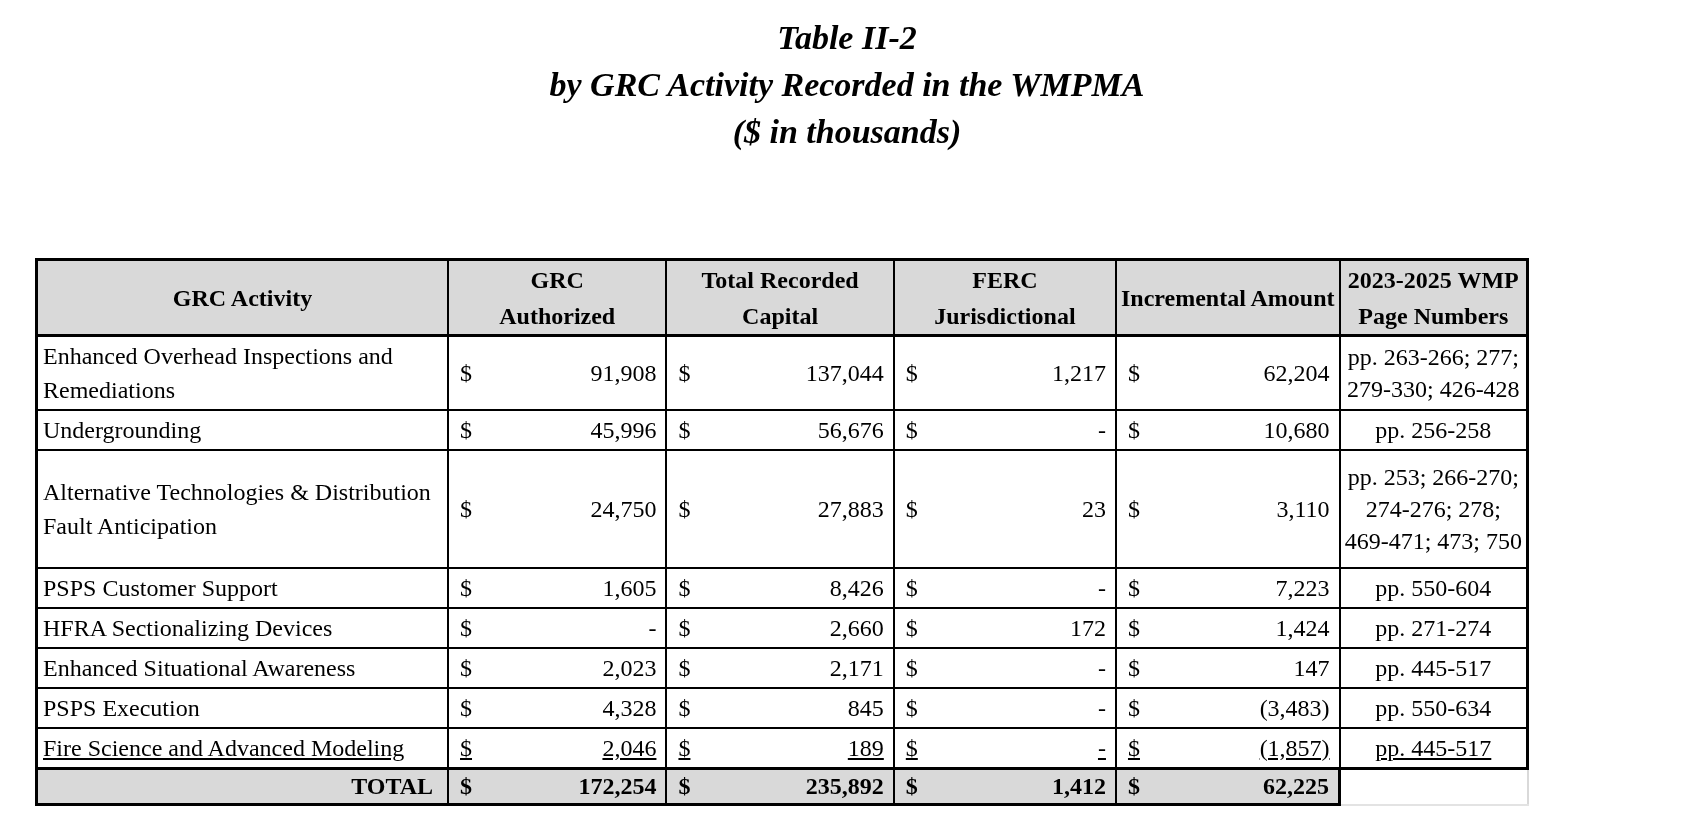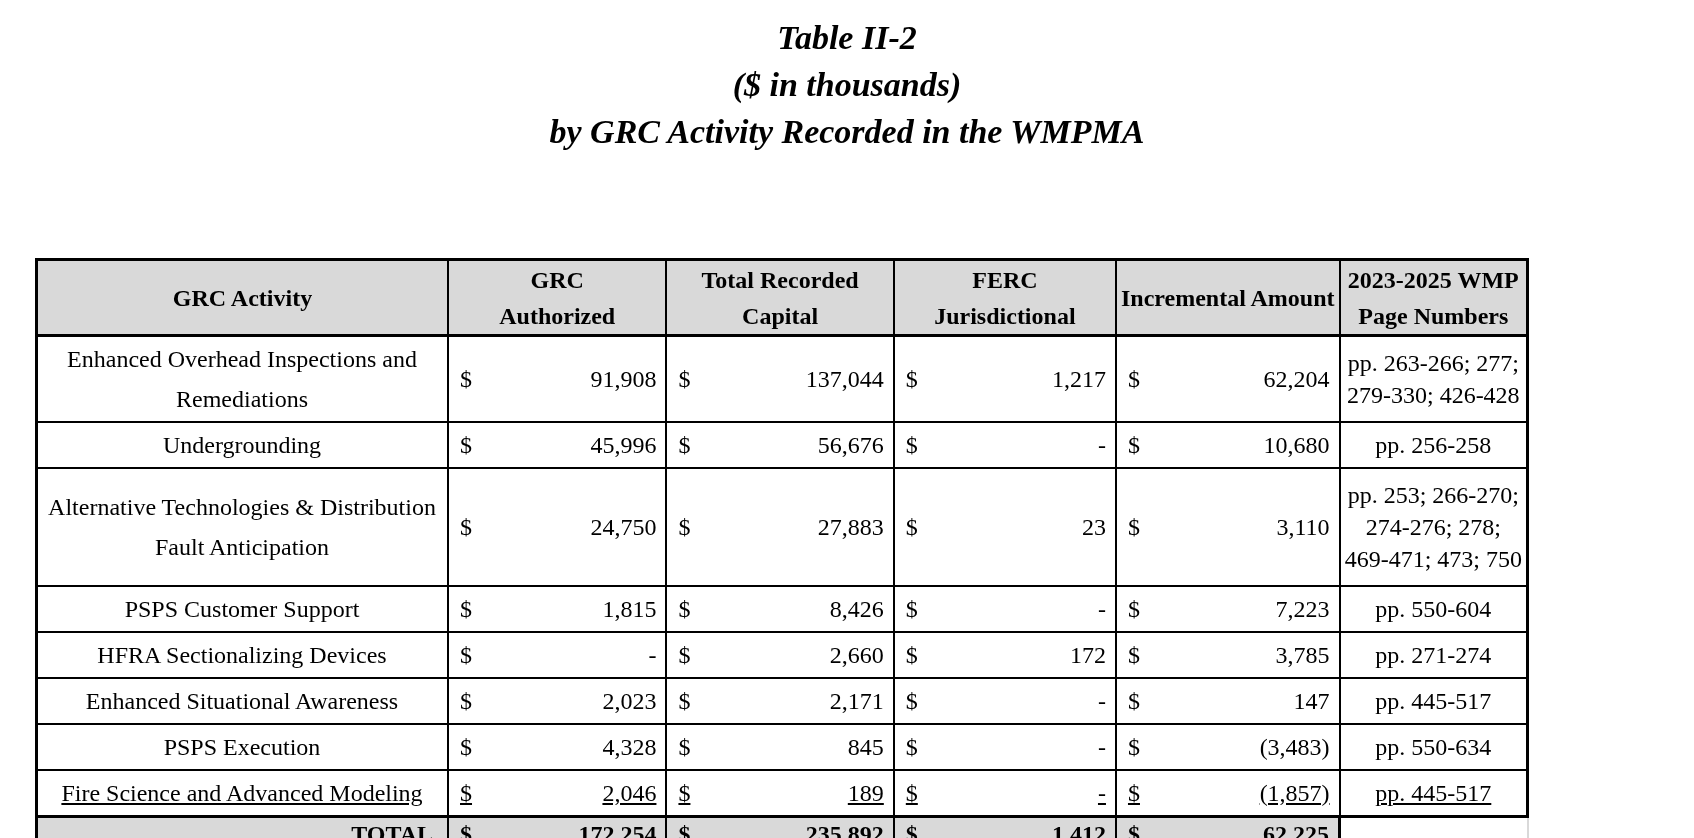--- a/index.html
+++ b/index.html
@@ -58,23 +58,23 @@
     background: #d9d9d9;
     font-weight: bold;
     text-align: center;
     white-space: pre-line;
     height: 76px;
     line-height: 36px;
     padding: 0 4px;
   }
 
   td.activity {
-    text-align: center;
+    text-align: left;
     padding: 2px 6px 2px 5px;
-    line-height: 40px;
+    line-height: 34px;
   }
   td.money { padding: 0; }
   .money-wrap {
     display: flex;
     justify-content: space-between;
     align-items: center;
     padding: 0 9px 0 11px;
   }
   td.pages {
     text-align: center;
@@ -100,22 +100,22 @@
     border-left: 3px solid #000;
   }
 </style>
 </head>
 <body>
 
 <div class="page">
 
   <div class="title-block">
     <div>Table II-2</div>
+    <div>by GRC Activity Recorded in the WMPMA</div>
     <div>($ in thousands)</div>
-    <div>by GRC Activity Recorded in the WMPMA</div>
   </div>
 
   <table class="grc">
     <colgroup>
       <col class="c-activity">
         <col class="c-auth">
         <col class="c-total">
       <col class="c-ferc">
         <col class="c-incr">
         <col class="c-pages">
@@ -217,21 +217,21 @@
               <span>3,110</span>
             </div>
           </td>
         <td class="pages">pp. 253; 266-270; 274-276; 278; 469-471; 473; 750</td>
       </tr>
       <tr class="r-one">
         <td class="activity">PSPS Customer Support</td>
         <td class="money">
             <div class="money-wrap">
               <span>$</span>
-              <span>1,815</span>
+              <span>1,605</span>
             </div>
           </td>
         <td class="money">
             <div class="money-wrap">
               <span>$</span>
               <span>8,426</span>
             </div>
           </td>
         <td class="money">
             <div class="money-wrap">
@@ -263,21 +263,21 @@
           </td>
         <td class="money">
             <div class="money-wrap">
               <span>$</span>
               <span>172</span>
             </div>
           </td>
         <td class="money">
             <div class="money-wrap">
               <span>$</span>
-              <span>3,785</span>
+              <span>1,424</span>
             </div>
           </td>
         <td class="pages">pp. 271-274</td>
       </tr>
       <tr class="r-one">
         <td class="activity">Enhanced Situational Awareness</td>
         <td class="money">
             <div class="money-wrap">
               <span>$</span>
               <span>2,023</span>

